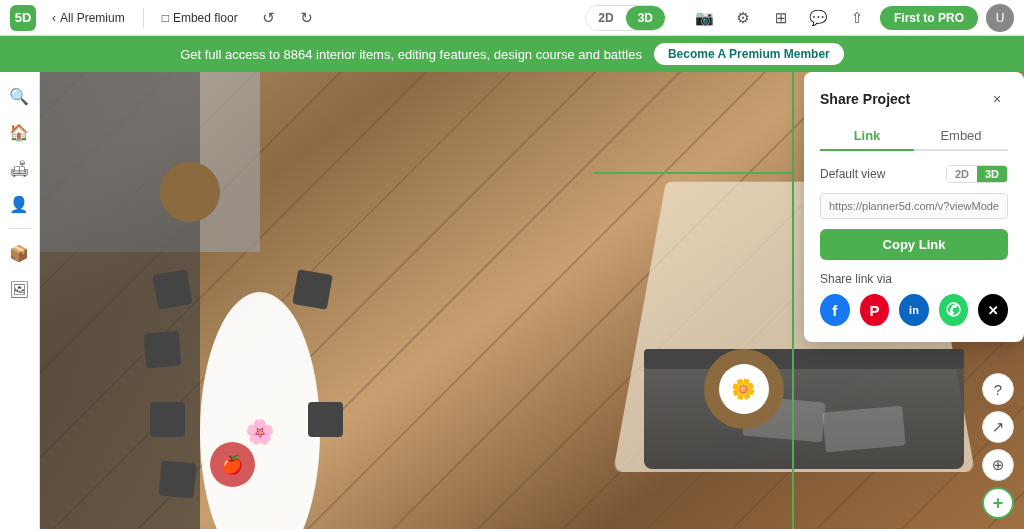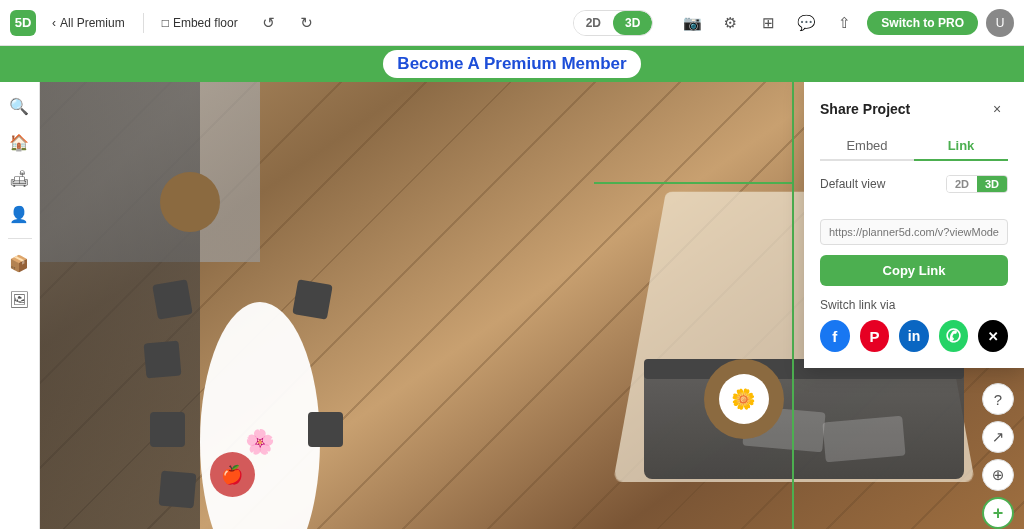--- a/index.html
+++ b/index.html
@@ -1,20 +1,20 @@
 <!DOCTYPE html>
 <html><head>
   <meta charset="utf-8">
   <style>
     * { box-sizing: border-box; margin: 0; padding: 0; }
     body { width: 1024px; height: 529px; overflow: hidden; font-family: -apple-system, BlinkMacSystemFont, 'Segoe UI', sans-serif; position: relative; background: #2a2a2a; }
 
     
     #topbar {
-      height: 46px;
+      height: 36px;
       background: #fff;
       border-bottom: 1px solid #e0e0e0;
       display: flex;
       align-items: center;
       padding: 0 10px;
       gap: 8px;
       z-index: 100;
       position: relative;
     }
     .topbar-logo {
@@ -63,23 +63,23 @@
 
     
     #banner {
       height: 36px;
       background: #4caf50;
       display: flex; align-items: center; justify-content: center;
       gap: 12px; font-size: 13px; color: #fff;
       position: relative; z-index: 99;
     }
     .premium-btn {
-      background: #fff; color: #1d4ed8;
+      background: #fff; color: #0f766e;
       border: none; border-radius: 20px;
-      padding: 4px 14px; font-size: 17px; font-weight: 600; cursor: pointer;
+      padding: 4px 14px; font-size: 12px; font-weight: 600; cursor: pointer;
     }
 
     
     #main {
       position: relative;
       width: 1024px;
       height: calc(529px - 36px - 36px);
       overflow: hidden;
     }
 
@@ -137,21 +137,21 @@
       background: #fff; border: 2px solid #4caf50;
       display: flex; align-items: center; justify-content: center;
       cursor: pointer; color: #4caf50; font-size: 18px; font-weight: bold;
     }
 
     
     #share-panel {
       position: absolute; top: 0; right: 0;
       width: 220px;
       background: #fff;
-      border-radius: 0;
+      border-radius: 8px;
       box-shadow: 0 4px 20px rgba(0,0,0,0.2);
       padding: 16px;
       z-index: 200;
     }
     .share-panel-header {
       display: flex; align-items: center; justify-content: space-between;
       margin-bottom: 12px;
     }
     .share-panel-title {
       font-size: 14px; font-weight: 600; color: #222;
@@ -171,21 +171,21 @@
     .share-tab {
       flex: 1; text-align: center; padding: 6px 0;
       font-size: 13px; cursor: pointer; color: #666;
       border-bottom: 2px solid transparent; margin-bottom: -2px;
     }
     .share-tab.active { color: #4caf50; border-bottom-color: #4caf50; font-weight: 600; }
 
     
     .default-view-row {
       display: flex; align-items: center; justify-content: space-between;
-      margin-bottom: 26px;
+      margin-bottom: 10px;
     }
     .default-view-label { font-size: 12px; color: #555; }
     .view-mini-toggle {
       display: flex; border: 1px solid #ddd; border-radius: 4px; overflow: hidden;
     }
     .view-mini-btn {
       padding: 2px 8px; font-size: 11px; font-weight: 600;
       border: none; cursor: pointer;
     }
     .view-mini-btn-2d { background: #fff; color: #888; }
@@ -251,25 +251,26 @@
   <div class="view-toggle">
     <button class="view-btn view-btn-2d">2D</button>
     <button class="view-btn view-btn-3d">3D</button>
   </div>
   <div style="width:8px"></div>
   <button class="topbar-icon-btn">📷</button>
   <button class="topbar-icon-btn">⚙</button>
   <button class="topbar-icon-btn">⊞</button>
   <button class="topbar-icon-btn">💬</button>
   <button class="topbar-icon-btn">⇧</button>
-  <button class="switch-pro-btn">Switch to PRO</button>
+  <button class="switch-pro-btn">First to PRO</button>
   <div class="avatar">U</div>
 </div>
 
 <div id="banner">
+  <span>Get full access to 8864 interior items, editing features, design course and battles</span>
   <button class="premium-btn">Become A Premium Member</button>
 </div>
 
 <div id="main">
 
   <div id="scene-bg"></div>
   <div id="floor-pattern"></div>
 
   <div style="position:absolute;top:0;left:40px;width:220px;height:180px;background:linear-gradient(135deg,#888 0%,#aaa 40%,#999 100%);opacity:0.7;"></div>
 
@@ -322,39 +323,39 @@
     <div class="br-icon-plus">+</div>
   </div>
 
   <div id="share-panel">
     <div class="share-panel-header">
       <span class="share-panel-title">Share Project</span>
       <button class="close-btn">×</button>
     </div>
 
     <div class="share-tabs">
+      <div class="share-tab active">Link</div>
       <div class="share-tab">Embed</div>
-      <div class="share-tab active">Link</div>
     </div>
 
     <div class="default-view-row">
       <span class="default-view-label">Default view</span>
       <div class="view-mini-toggle">
         <button class="view-mini-btn view-mini-btn-2d">2D</button>
         <button class="view-mini-btn view-mini-btn-3d">3D</button>
       </div>
     </div>
 
     <input class="url-input" type="text" placeholder="https://planner5d.com/v?viewMode=2..." style="">
 
     <button class="copy-link-btn">Copy Link</button>
 
-    <div class="share-via-label">Switch link via</div>
+    <div class="share-via-label">Share link via</div>
     <div class="share-icons">
       <div class="social-icon social-facebook">f</div>
       <div class="social-icon social-pinterest">P</div>
-      <div class="social-icon social-linkedin" style="font-size:14px">in</div>
+      <div class="social-icon social-linkedin" style="font-size:11px">in</div>
       <div class="social-icon social-whatsapp" style="font-size:18px">✆</div>
       <div class="social-icon social-x" style="font-size:13px;font-weight:bold">✕</div>
     </div>
   </div>
 
 </div>
 
 </body></html>

